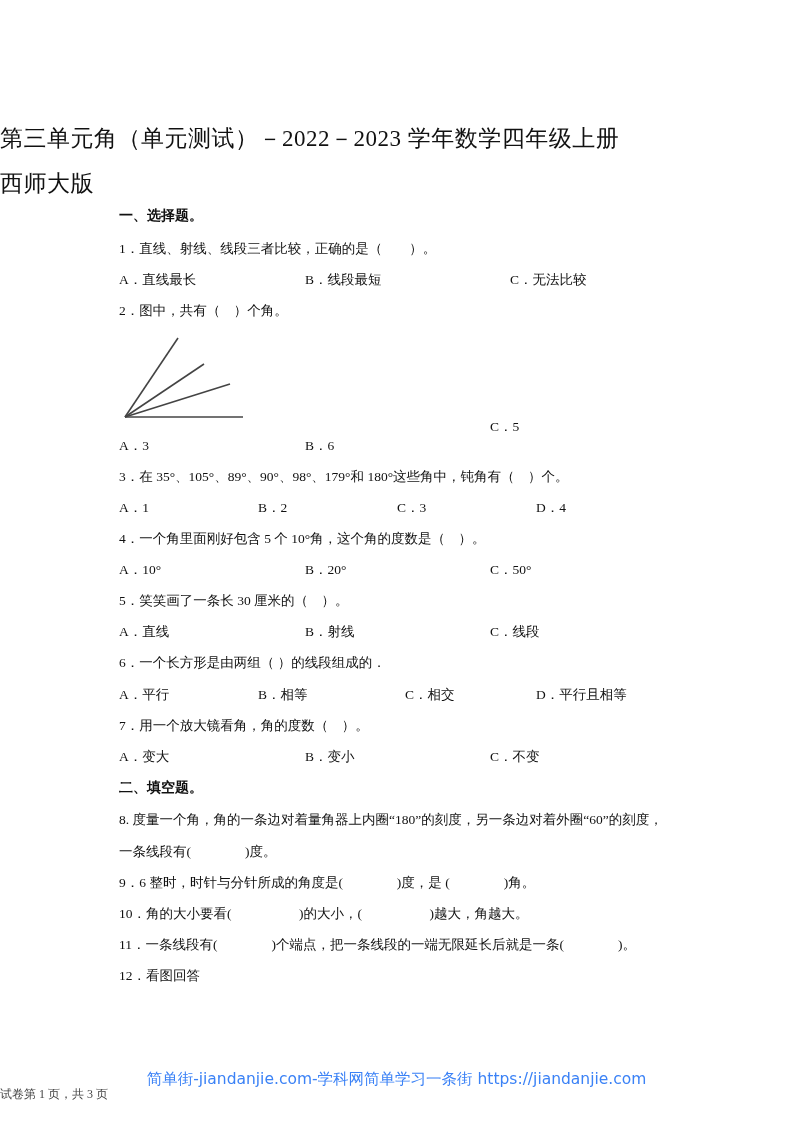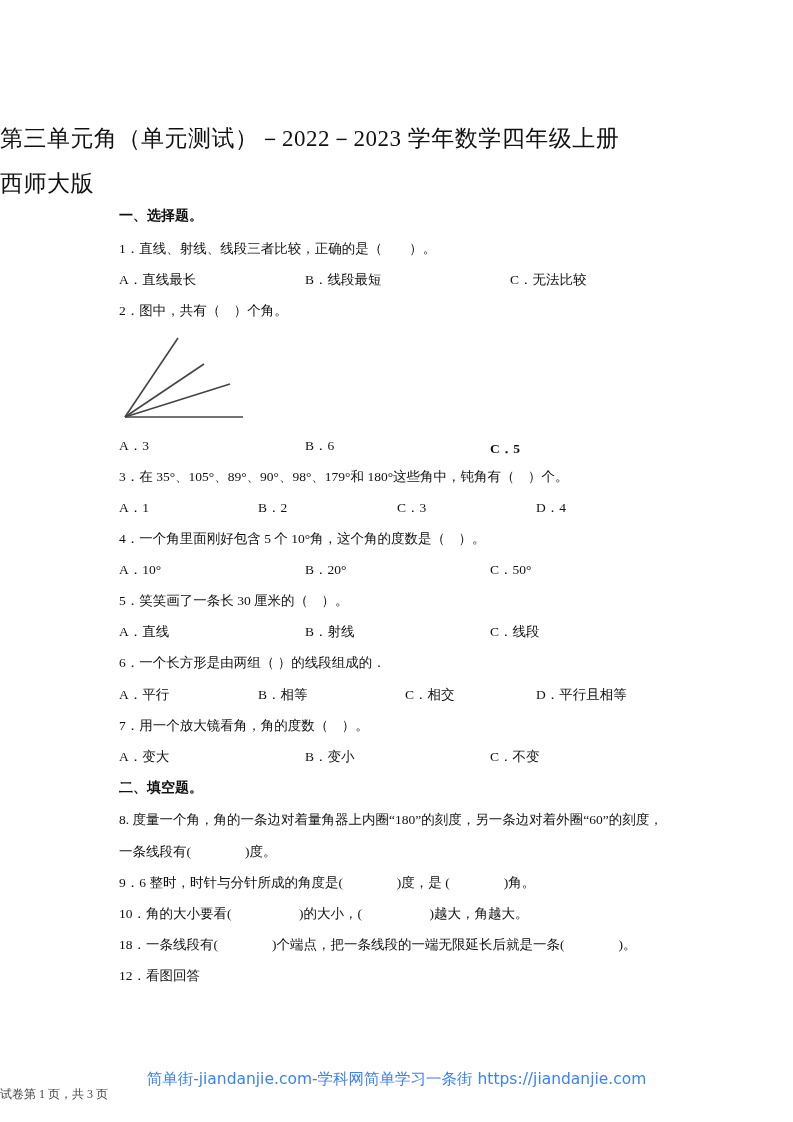--- a/index.html
+++ b/index.html
@@ -38,21 +38,21 @@
     <g stroke="#444" stroke-width="1.6" fill="none">
       <line x1="7" y1="84" x2="125" y2="84"></line>
       <line x1="7" y1="84" x2="112" y2="51"></line>
       <line x1="7" y1="84" x2="86" y2="31"></line>
       <line x1="7" y1="84" x2="60" y2="5"></line>
     </g>
   </svg>
 
   <div class="opt" style="top:437px;left:119px;">A．3</div>
   <div class="opt" style="top:437px;left:305px;">B．6</div>
-  <div class="opt" style="top:440px;left:490px;font-weight:bold;">C．5</div>
+  <div class="opt" style="top:418px;left:490px;">C．5</div>
 
   <div class="line" style="top:468px;">3．在 35°、105°、89°、90°、98°、179°和 180°这些角中，钝角有（　）个。</div>
   <div class="opt" style="top:499px;left:119px;">A．1</div>
   <div class="opt" style="top:499px;left:258px;">B．2</div>
   <div class="opt" style="top:499px;left:397px;">C．3</div>
   <div class="opt" style="top:499px;left:536px;">D．4</div>
 
   <div class="line" style="top:530px;text-align:right;">4．一个角里面刚好包含 5 个 10°角，这个角的度数是（　）。</div>
   <div class="opt" style="top:561px;left:119px;">A．10°</div>
   <div class="opt" style="top:561px;left:305px;">B．20°</div>
@@ -73,18 +73,18 @@
   <div class="opt" style="top:748px;left:119px;">A．变大</div>
   <div class="opt" style="top:748px;left:305px;">B．变小</div>
   <div class="opt" style="top:748px;left:490px;">C．不变</div>
 
   <div class="line sec" style="top:779px;">二、填空题。</div>
 
   <div class="line" style="top:811px;">8. 度量一个角，角的一条边对着量角器上内圈“180”的刻度，另一条边对着外圈“60”的刻度，</div>
   <div class="line" style="top:843px;">一条线段有(　　　　)度。</div>
   <div class="line" style="top:874px;">9．6 整时，时针与分针所成的角度是(　　　　)度，是 (　　　　)角。</div>
   <div class="line" style="top:905px;">10．角的大小要看(　　　　　)的大小，(　　　　　)越大，角越大。</div>
-  <div class="line" style="top:936px;">18．一条线段有(　　　　)个端点，把一条线段的一端无限延长后就是一条(　　　　)。</div>
+  <div class="line" style="top:936px;">11．一条线段有(　　　　)个端点，把一条线段的一端无限延长后就是一条(　　　　)。</div>
   <div class="line" style="top:967px;">12．看图回答</div>
 
   <div class="footer-wm">简单街-jiandanjie.com-学科网简单学习一条街 https://jiandanjie.com</div>
   <div class="footer-pg">试卷第 1 页，共 3 页</div>
 </div>
 
 </body></html>

